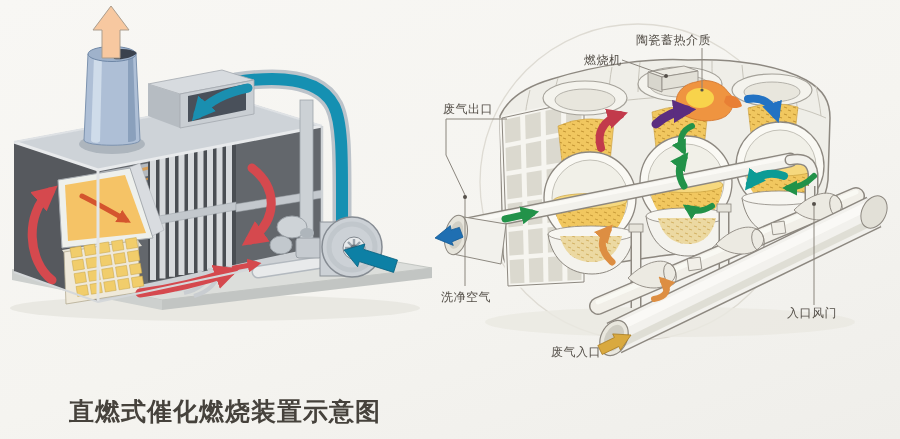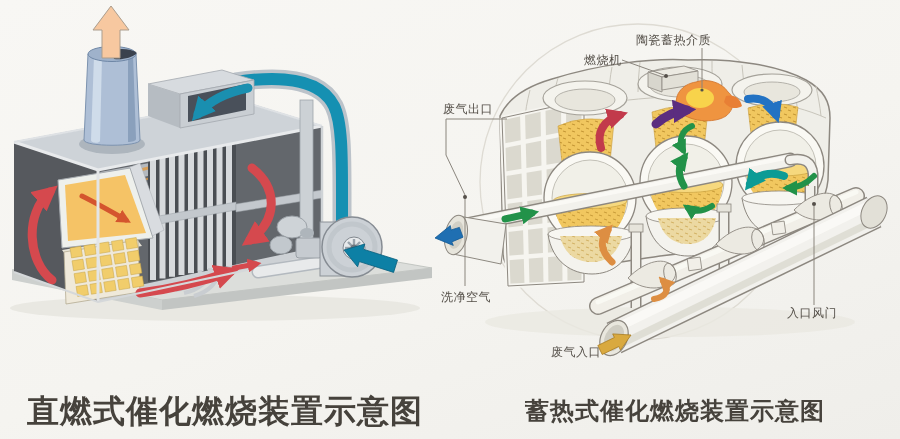--- a/index.html
+++ b/index.html
@@ -3,21 +3,21 @@
 <meta charset="utf-8">
 <style>
   html,body{margin:0;padding:0;}
   body{width:900px;height:439px;overflow:hidden;
        font-family:"Liberation Sans","DejaVu Sans",sans-serif;}
   .canvas{position:relative;width:900px;height:439px;
           background:linear-gradient(160deg,#f8f7f4 0%,#f5f4f0 55%,#efeeea 100%);}
   svg.scene{position:absolute;left:0;top:0;}
   .caption{position:absolute;top:393px;height:36px;line-height:36px;
            text-align:center;font-weight:600;color:#46423c;letter-spacing:1px;}
-  .caption.left{left:0;width:450px;font-size:32px;}
+  .caption.left{left:0;width:450px;font-size:25px;}
   .caption.right{left:450px;width:450px;font-size:24px;}
   .lbl{font-size:12px;letter-spacing:0.5px;fill:#544f48;}
   .leader{fill:none;stroke:#8a857d;stroke-width:1;}
   .flow{fill:none;stroke-linecap:round;}
 </style>
 </head>
 <body>
 
 <div class="canvas">
 
@@ -372,15 +372,14 @@
       <path class="leader" d="M814,305 L814,206"></path>
       <circle cx="814" cy="204" r="2" fill="#55504a"></circle>
       <text class="lbl" x="787" y="317">入口风门</text>
 
       <text class="lbl" x="551" y="356">废气入口</text>
     </g>
   </g>
 </svg>
 
 <div class="caption left">直燃式催化燃烧装置示意图</div>
-<div class="caption right">蓄热式催化燃烧装置示意图</div>
 
 </div>
 
 </body></html>

